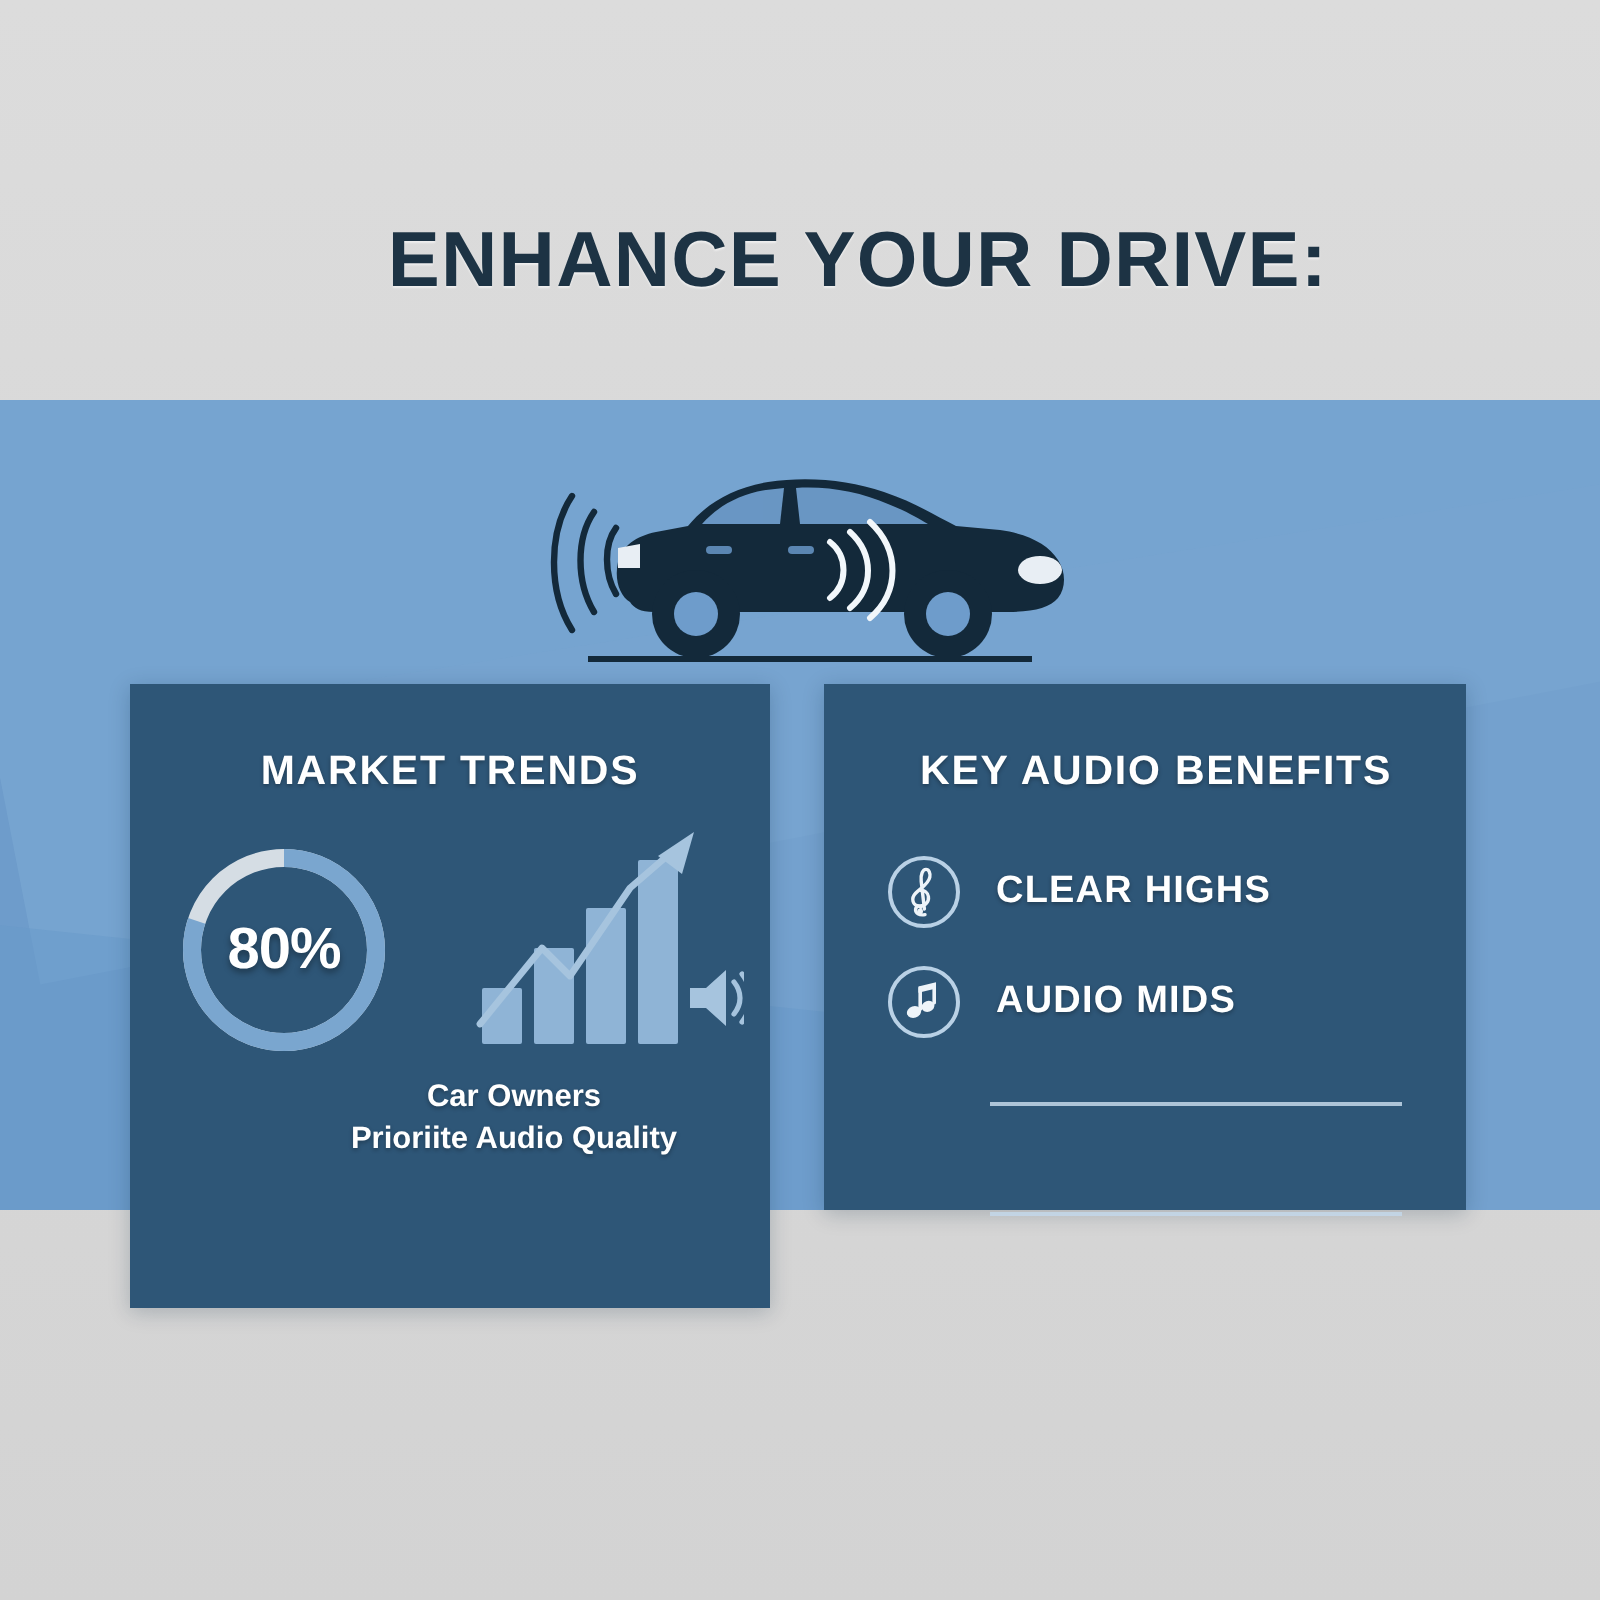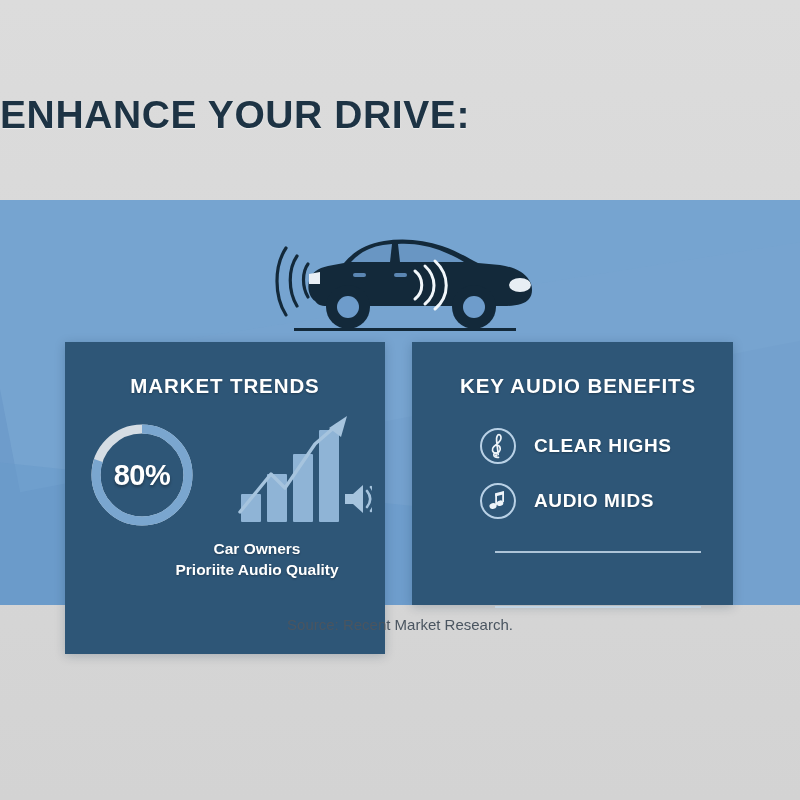--- a/index.html
+++ b/index.html
@@ -17,23 +17,23 @@
     position: relative;
     width: 800px;
     height: 800px;
     background: linear-gradient(180deg, #dcdcdc 0%, #d3d3d3 100%);
   }
 
   
   .title-block {
     position: absolute;
     left: 0;
-    top: 92px;
+    top: 108px;
     width: 664px;
-    text-align: left;
+    text-align: right;
   }
   .title-line {
     color: #1d3344;
     font-weight: bold;
     font-size: 39px;
     letter-spacing: 0.6px;
     line-height: 45px;
     white-space: nowrap;
     text-shadow: 0 1px 1px rgba(255,255,255,0.55);
   }
@@ -170,21 +170,20 @@
     width: 135px;
     height: 115px;
   }
 
   
   .benefit-list {
     position: absolute;
     left: 0;
     top: 76px;
     width: 321px;
-    padding-left: 36px;
   }
   .benefit-row {
     position: relative;
     height: 55px;
     display: flex;
     align-items: center;
     padding-left: 32px;
   }
   .benefit-icon {
     width: 36px;
@@ -374,15 +373,14 @@
         </span>
         <span class="benefit-label">AUDIO MIDS</span>
       </div>
 
       <div class="benefit-divider d2"></div>
 
 
     </div>
   </div>
 
-  <div class="source">Source: Recent Market Research.</div>
 
 </div>
 
 </body></html>

